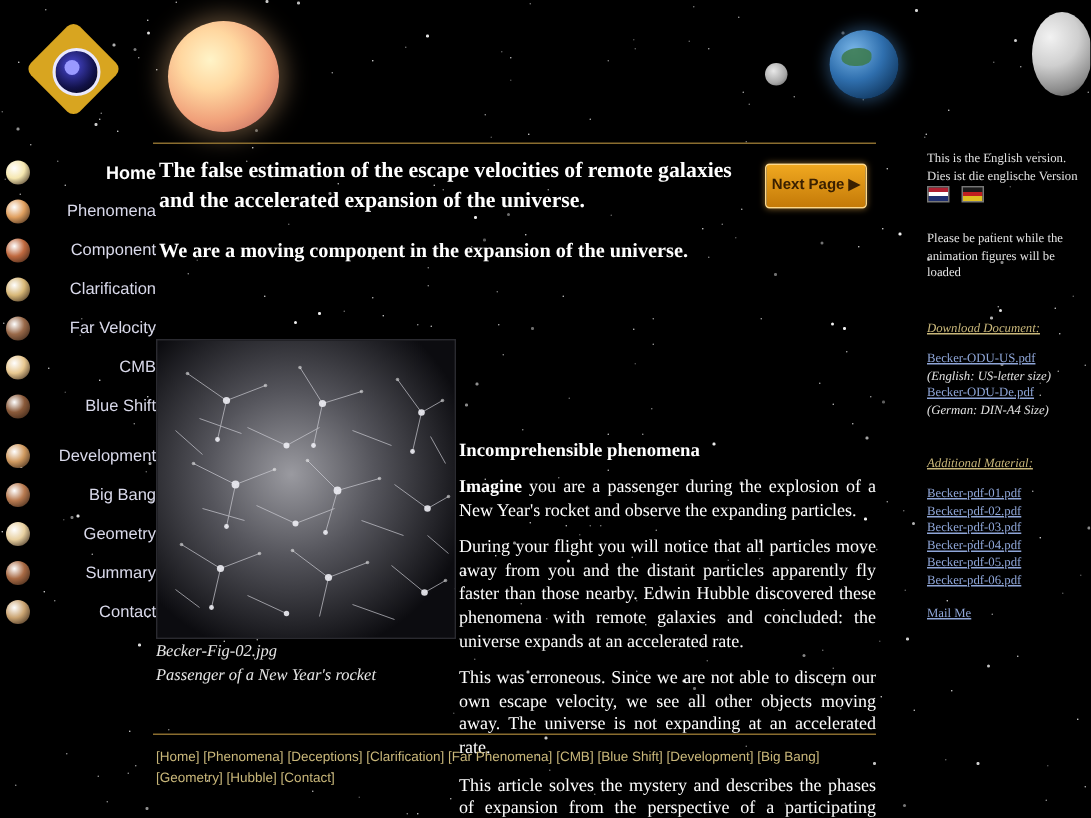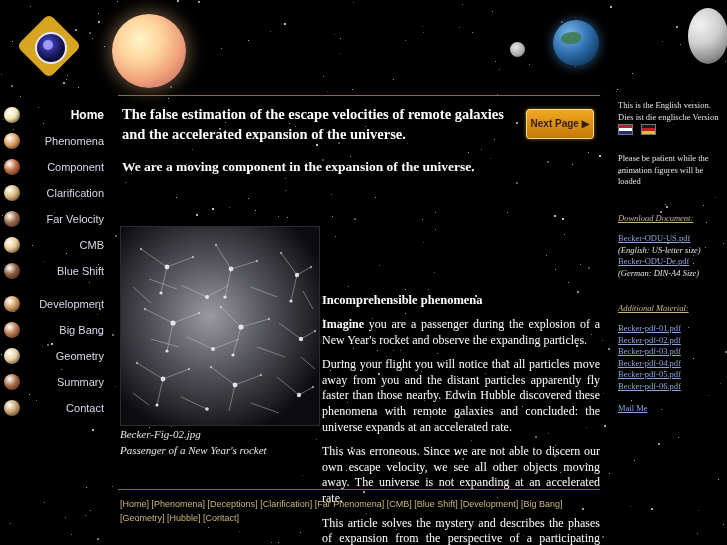--- a/index.html
+++ b/index.html
@@ -147,21 +147,21 @@
   }
   .nav-planet {
     position: absolute;
     left: 4px; top: 2px;
     width: 16px; height: 16px;
     border-radius: 50%;
   }
   
   .content {
     position: absolute;
-    left: 112px; top: 95px;
+    left: 96px; top: 95px;
     width: 495px;
     height: 450px;
   }
   .rule-top {
     position: absolute;
     left: 6px; top: 0px;
     width: 482px;
     height: 1px;
     background: #8a6d2f;
   }

